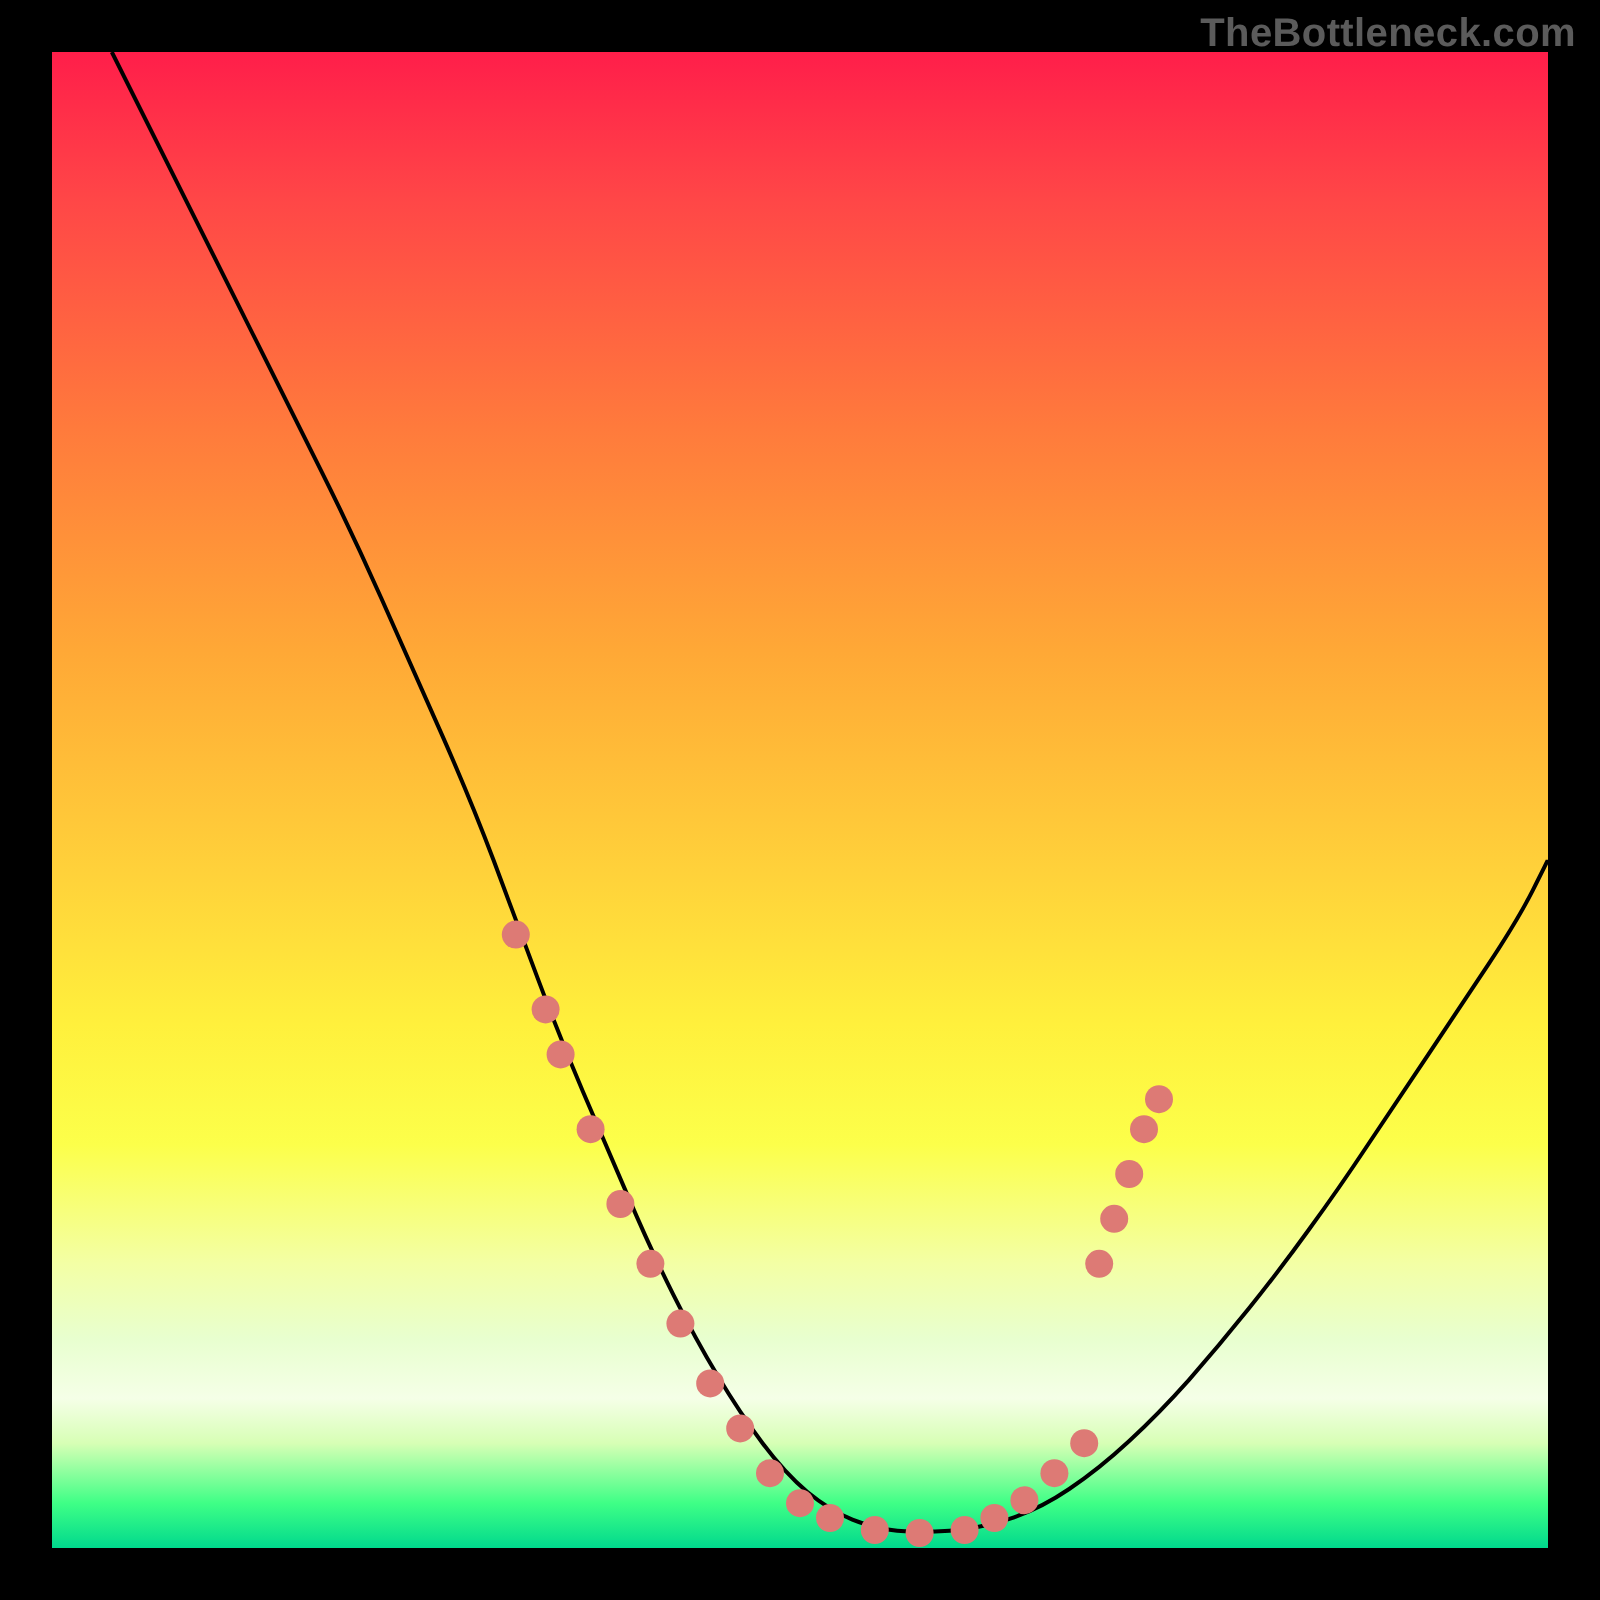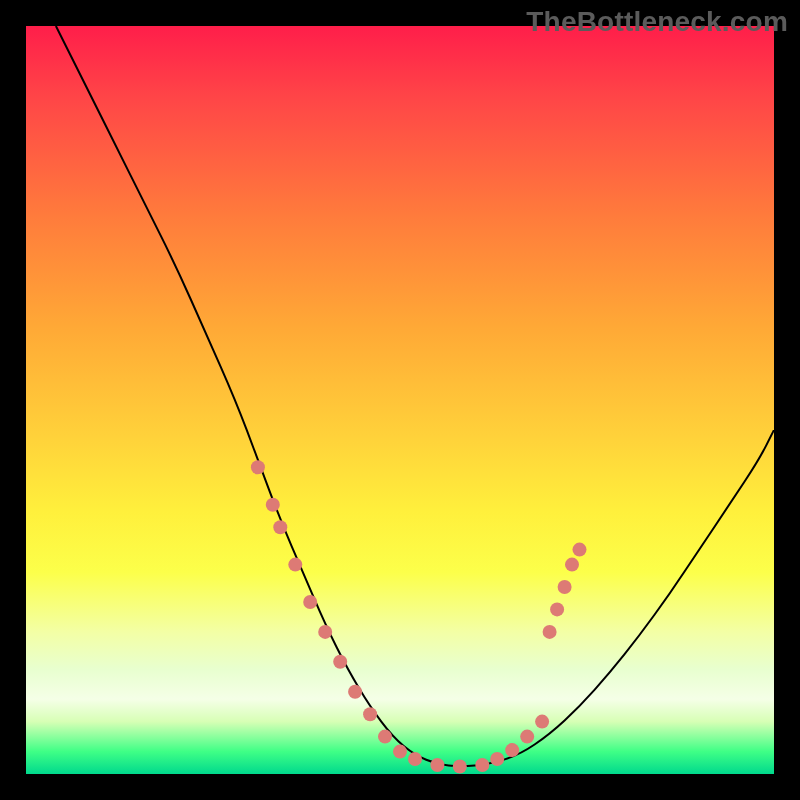--- a/index.html
+++ b/index.html
@@ -32,21 +32,21 @@
       #d7ffb5 93%,
       #3fff86 97%,
       #00d98d 100%
     );
   }
   .watermark {
     position: absolute;
     top: 6px;
     right: 12px;
     color: #5b5b5b;
-    font-size: 28px;
+    font-size: 20px;
     font-weight: 600;
     letter-spacing: 0.2px;
     z-index: 5;
   }
   svg.plot {
     position: absolute;
     left: 0;
     top: 0;
     width: 748px;
     height: 748px;

